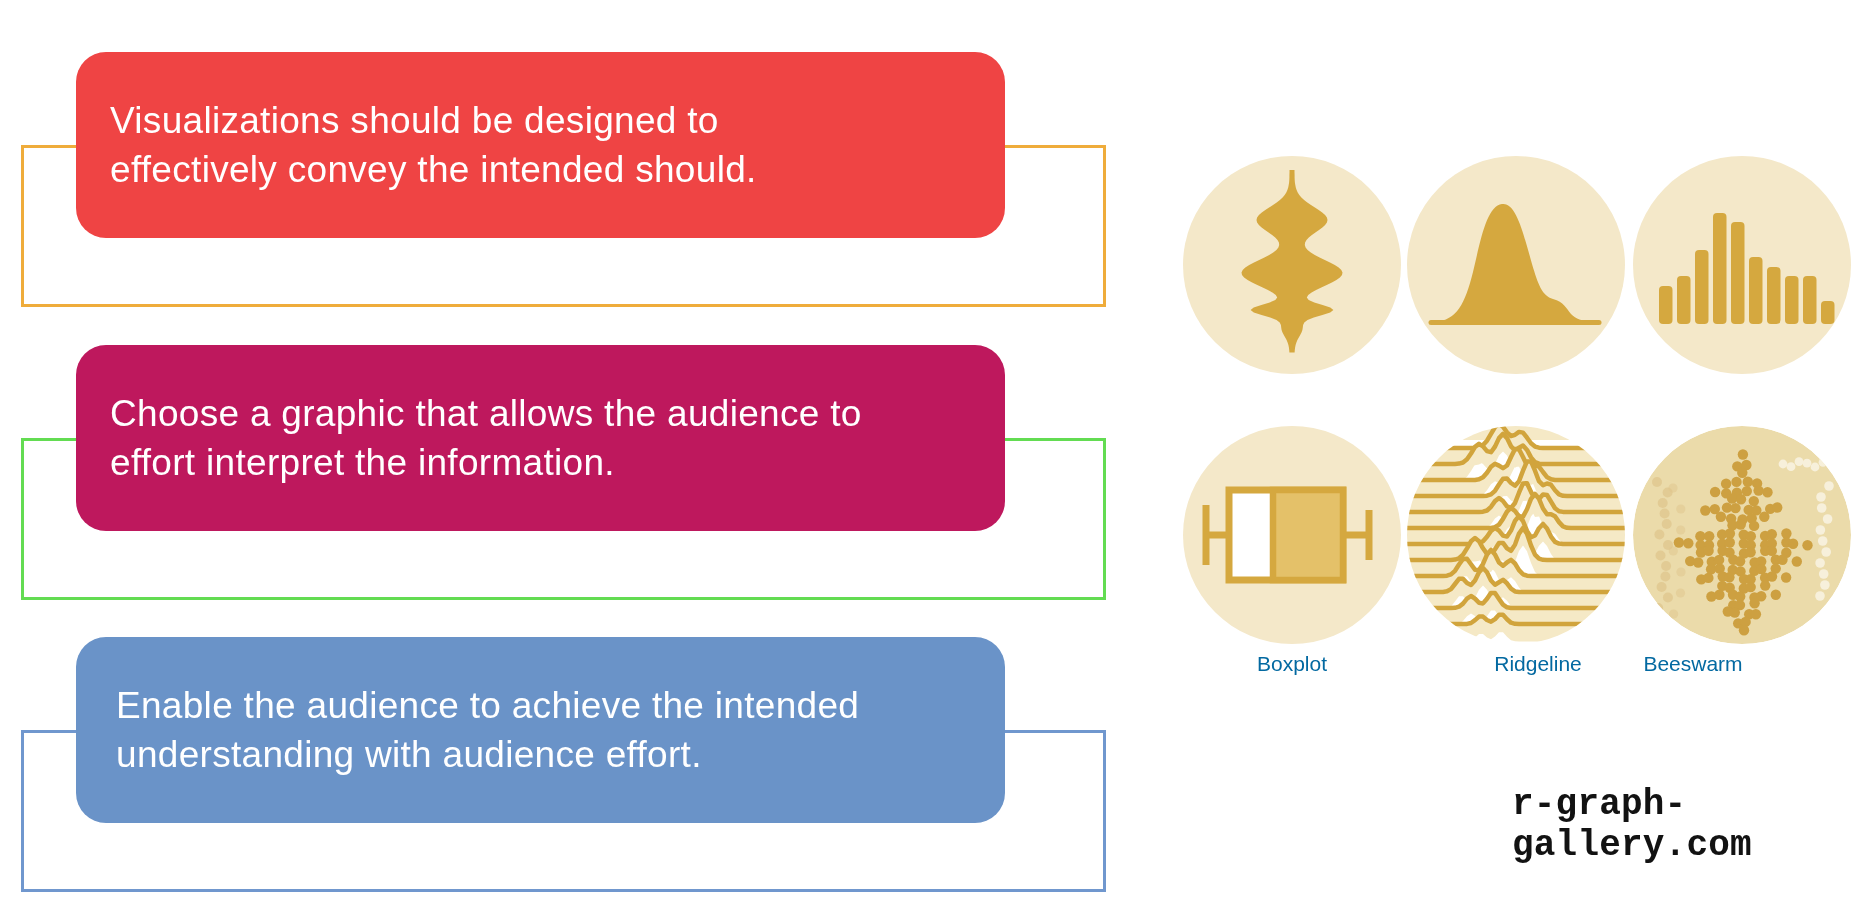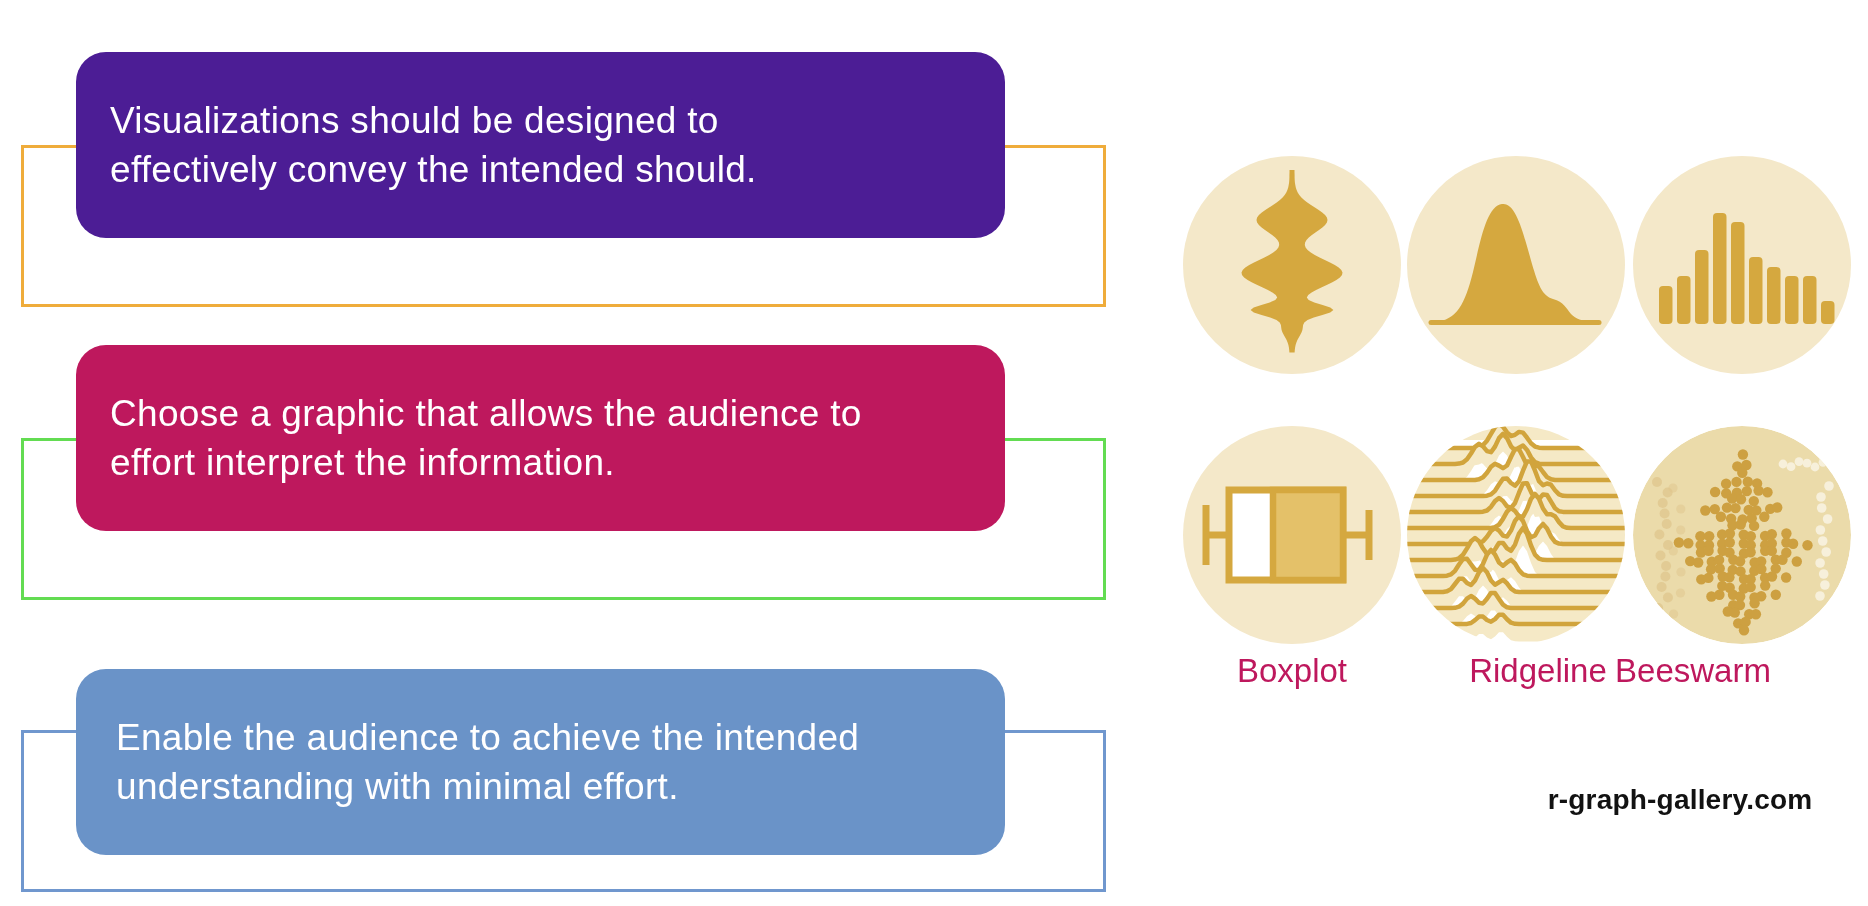--- a/index.html
+++ b/index.html
@@ -17,67 +17,67 @@
   .frame-3{top:730px;}
   
   .bubble{
     position:absolute;left:76px;width:929px;height:186px;border-radius:30px;
     z-index:2;display:flex;align-items:center;box-sizing:border-box;
     padding:0 40px 0 34px;color:#ffffff;font-size:37px;line-height:49px;
     letter-spacing:0.3px;
   }
   .bubble-1{top:52px;}
   .bubble-2{top:345px;}
-  .bubble-3{top:669px;padding-left:40px;}
+  .bubble-3{top:637px;padding-left:40px;}
   .bubble .txt{display:block;}
   
   .medal{position:absolute;width:218px;height:218px;z-index:2;}
   .m1{left:1183px;top:156px;}
   .m2{left:1407px;top:156px;}
   .m3{left:1633px;top:156px;}
   .m4{left:1183px;top:426px;}
   .m5{left:1407px;top:426px;}
   .m6{left:1633px;top:426px;}
   .chart-label{
     position:absolute;top:652px;width:218px;text-align:center;
-    font-size:33px;color:#be185d;z-index:2;
+    font-size:21px;color:#0369a1;z-index:2;
   }
   .cl1{left:1183px;}
   .cl2{left:1429px;}
   .cl3{left:1584px;}
   .site-credit{
-    position:absolute;left:1512px;top:784px;width:336px;text-align:center;
-    font-size:28px;font-weight:bold;color:#121212;letter-spacing:0.2px;z-index:2;
+    position:absolute;left:1512px;top:784px;width:336px;
+    font-size:36px;font-weight:bold;color:#121212;letter-spacing:0.2px;z-index:2;font-family:Liberation Mono, monospace;
   }
 </style>
 </head>
 <body>
 
 <div class="canvas">
 
   <div class="frame frame-1" style="border-color: rgb(239, 172, 59);"></div>
   <div class="frame frame-2" style="border-color: rgb(99, 220, 82);"></div>
   <div class="frame frame-3" style="border-color: rgb(112, 151, 206);"></div>
 
-  <div class="bubble bubble-1" style="background-color: #4c1d95;">
+  <div class="bubble bubble-1" style="background-color: #ef4444;">
     <div class="txt">
       <span>Visualizations should be designed to</span><br>
       <span>effectively convey the intended should.</span>
     </div>
   </div>
   <div class="bubble bubble-2" style="background-color: #be185d;">
     <div class="txt">
       <span>Choose a graphic that allows the audience to</span><br>
       <span>effort interpret the information.</span>
     </div>
   </div>
   <div class="bubble bubble-3" style="background-color: rgb(106, 147, 200);">
     <div class="txt">
       <span>Enable the audience to achieve the intended</span><br>
-      <span>understanding with minimal effort.</span>
+      <span>understanding with audience effort.</span>
     </div>
   </div>
 
   <div class="medal m1"><svg id="ic-violin" width="218" height="218">
         <circle cx="109" cy="109" r="109" fill="#F4E8C9"></circle>
         <path d="M111.5,14.0 L111.5,16.5 L111.6,19.0 L111.6,21.5 L111.7,24.0 L111.9,26.5 L112.3,29.0 L112.8,31.5 L113.6,34.0 L114.7,36.5 L116.3,39.0 L118.4,41.5 L121.1,44.0 L124.3,46.5 L128.0,49.0 L131.9,51.5 L135.7,54.0 L139.2,56.5 L142.1,59.0 L143.9,61.5 L144.5,64.0 L143.9,66.5 L142.1,69.0 L139.4,71.5 L136.0,74.0 L132.4,76.5 L128.9,79.0 L125.8,81.5 L123.5,84.0 L122.1,86.5 L121.8,89.0 L122.6,91.5 L124.6,94.0 L127.8,96.5 L131.8,99.0 L136.6,101.5 L141.8,104.0 L147.0,106.5 L151.8,109.0 L155.7,111.5 L158.3,114.0 L159.5,116.5 L159.0,119.0 L156.9,121.5 L153.4,124.0 L148.9,126.5 L143.7,129.0 L138.3,131.5 L133.1,134.0 L128.6,136.5 L125.2,139.0 L123.8,141.5 L125.7,144.0 L131.3,146.5 L139.6,149.0 L147.3,151.5 L150.4,154.0 L147.2,156.5 L139.4,159.0 L130.8,161.5 L124.5,164.0 L121.3,166.5 L120.1,169.0 L119.8,171.5 L119.4,174.0 L118.5,176.5 L117.2,179.0 L115.8,181.5 L114.4,184.0 L113.4,186.5 L112.6,189.0 L112.1,191.5 L111.8,194.0 L111.6,196.5 L106.4,196.5 L106.2,194.0 L105.9,191.5 L105.4,189.0 L104.6,186.5 L103.6,184.0 L102.2,181.5 L100.8,179.0 L99.5,176.5 L98.6,174.0 L98.2,171.5 L97.9,169.0 L96.7,166.5 L93.5,164.0 L87.2,161.5 L78.6,159.0 L70.8,156.5 L67.6,154.0 L70.7,151.5 L78.4,149.0 L86.7,146.5 L92.3,144.0 L94.2,141.5 L92.8,139.0 L89.4,136.5 L84.9,134.0 L79.7,131.5 L74.3,129.0 L69.1,126.5 L64.6,124.0 L61.1,121.5 L59.0,119.0 L58.5,116.5 L59.7,114.0 L62.3,111.5 L66.2,109.0 L71.0,106.5 L76.2,104.0 L81.4,101.5 L86.2,99.0 L90.2,96.5 L93.4,94.0 L95.4,91.5 L96.2,89.0 L95.9,86.5 L94.5,84.0 L92.2,81.5 L89.1,79.0 L85.6,76.5 L82.0,74.0 L78.6,71.5 L75.9,69.0 L74.1,66.5 L73.5,64.0 L74.1,61.5 L75.9,59.0 L78.8,56.5 L82.3,54.0 L86.1,51.5 L90.0,49.0 L93.7,46.5 L96.9,44.0 L99.6,41.5 L101.7,39.0 L103.3,36.5 L104.4,34.0 L105.2,31.5 L105.7,29.0 L106.1,26.5 L106.3,24.0 L106.4,21.5 L106.4,19.0 L106.5,16.5 L106.5,14.0 Z" fill="#D5A83F"></path>
       </svg></div>
   <div class="medal m2"><svg id="ic-density" width="218" height="218">
         <circle cx="109" cy="109" r="109" fill="#F4E8C9"></circle>
         <path d="M28,166 C50,164 58,148 66,116 C74,82 80,50 95,48 C109,46 116,76 125,108 C131,128 135,140 146,143 C157,146 159,152 164,158 C169,163 175,165 184,166 Z" fill="#D5A83F"></path>

